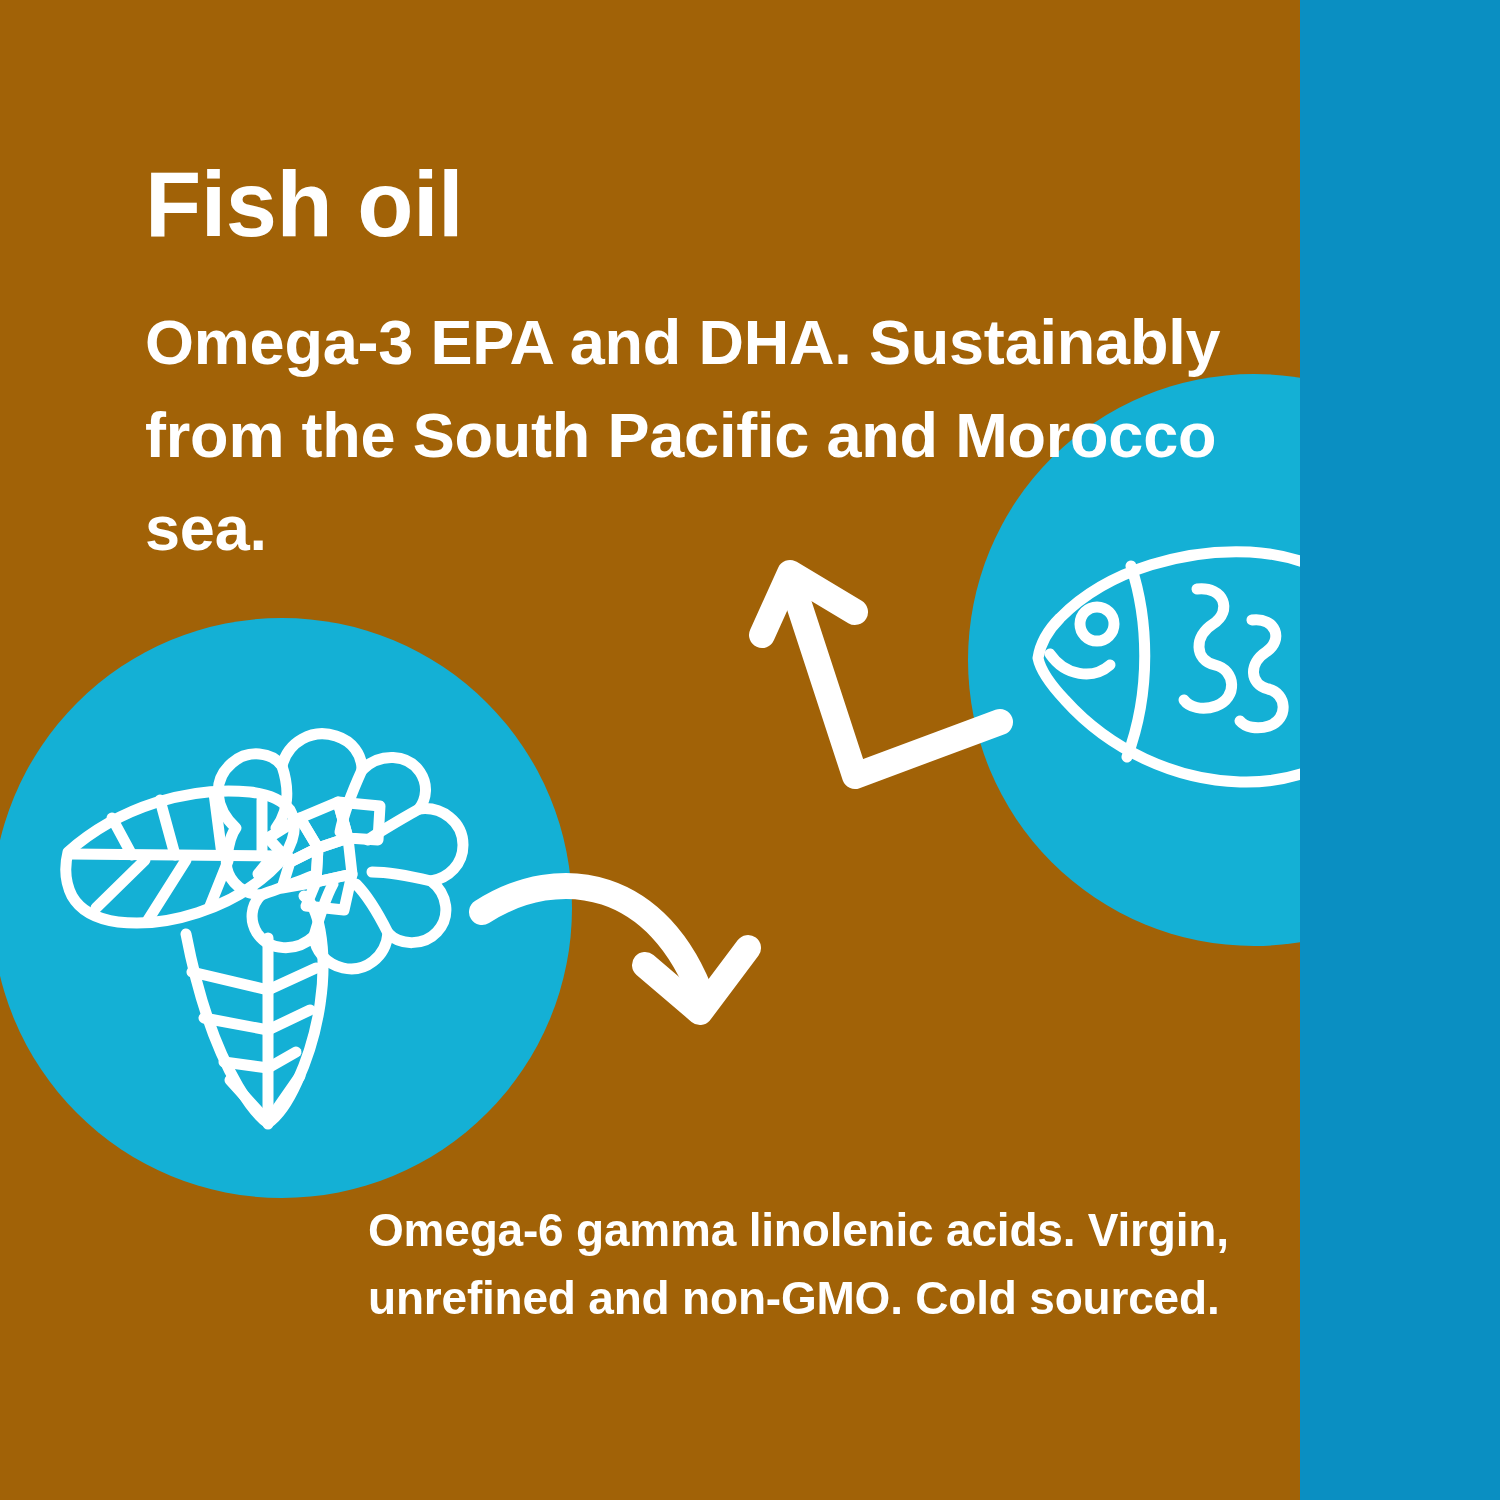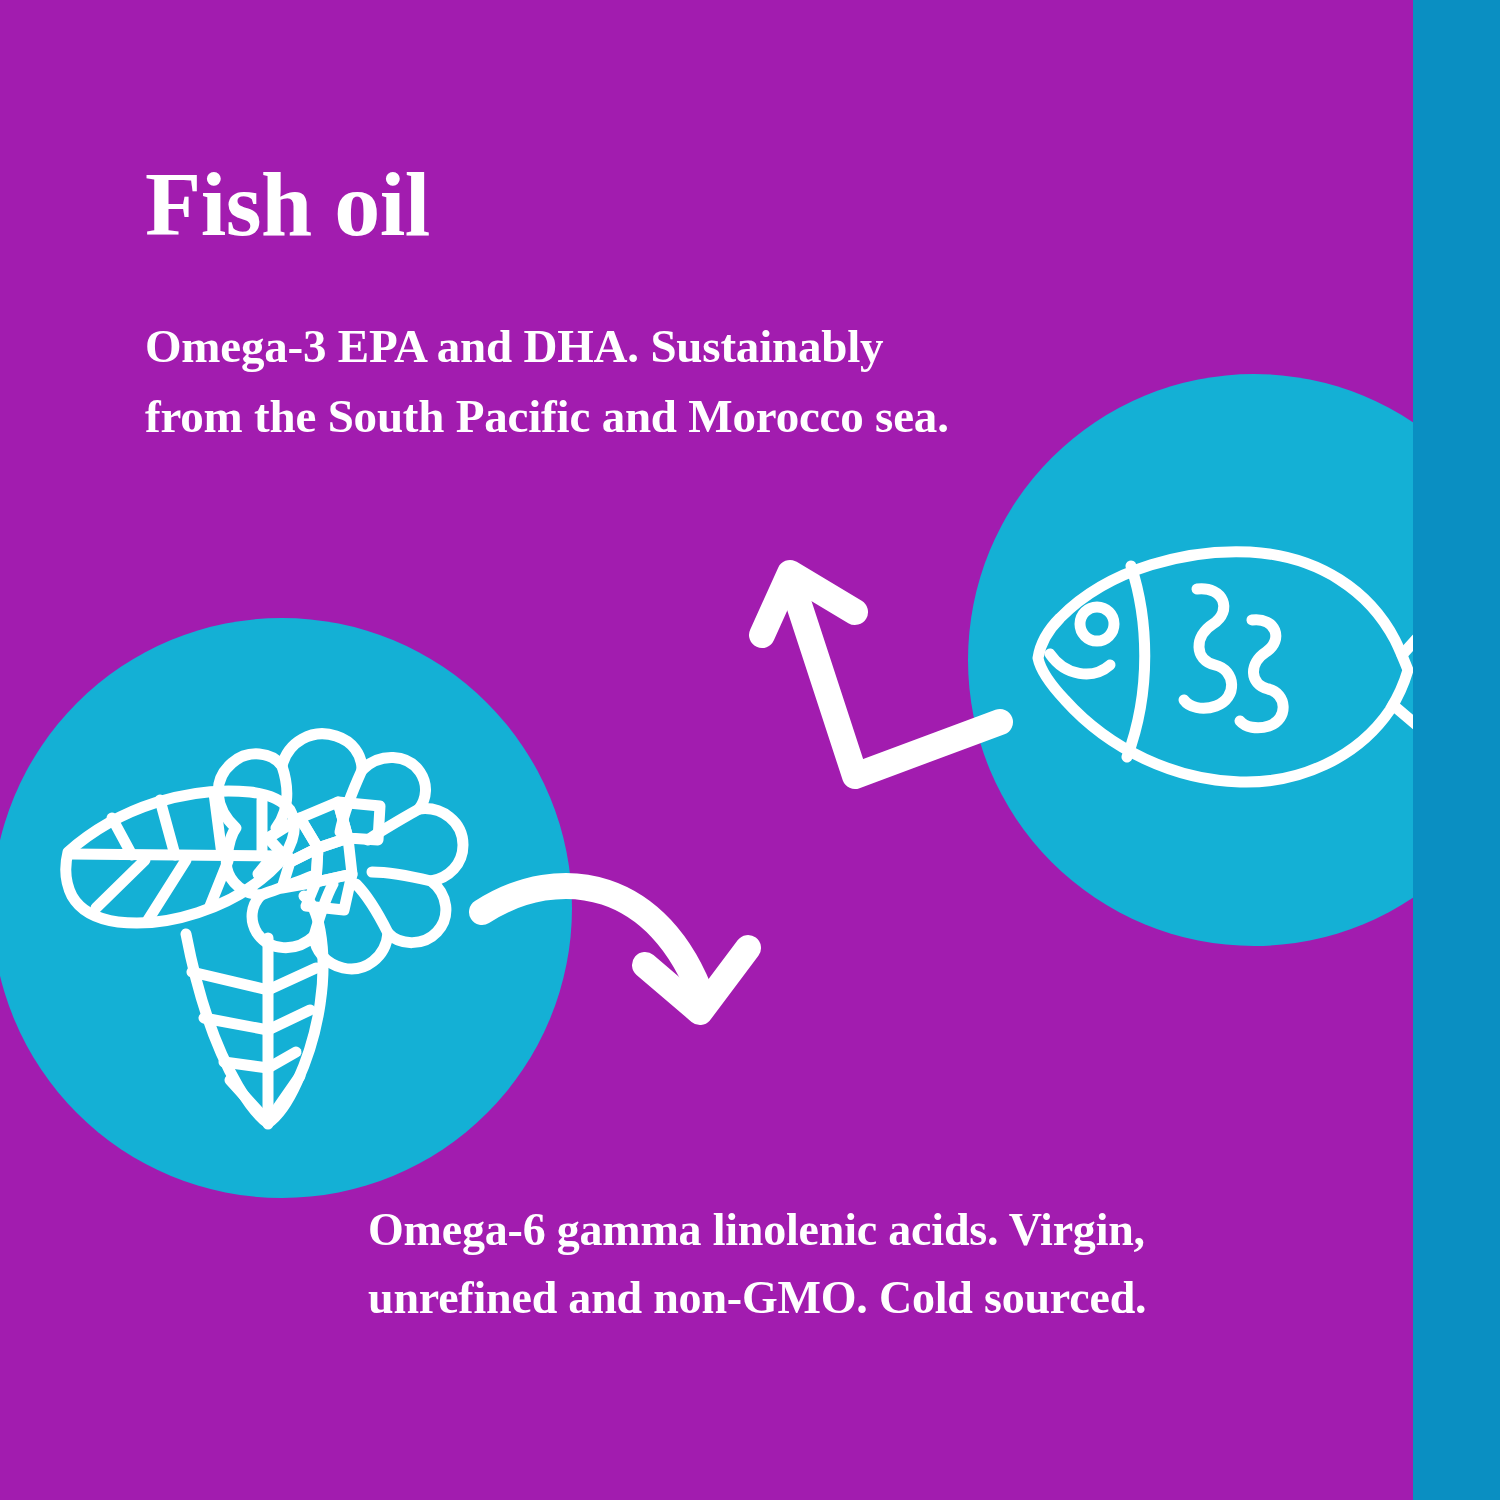--- a/index.html
+++ b/index.html
@@ -2,25 +2,25 @@
 <html><head>
 <meta charset="utf-8">
 <style>
   html, body {
     margin: 0;
     padding: 0;
     background: #0a8fc2;
   }
   #poster {
     position: relative;
-    width: 1413px;
+    width: 1300px;
     height: 1500px;
-    background: #a21caf;
+    background: #a16207;
     overflow: hidden;
-    font-family: Liberation Serif, serif;
+    font-family: Liberation Sans, sans-serif;
     color: #ffffff;
   }
 
   
   .blob {
     position: absolute;
     border-radius: 50%;
     background: #14b0d5;
   }
   .blob-fish {
@@ -44,23 +44,23 @@
     top: 158px;
     font-size: 92px;
     font-weight: 700;
     line-height: 1.0;
     letter-spacing: -0.5px;
     white-space: nowrap;
   }
 
   .para-top {
     left: 145px;
-    top: 312px;
+    top: 296px;
     width: 1130px;
-    font-size: 47px;
+    font-size: 63px;
     font-weight: 700;
     line-height: 1.48;
     letter-spacing: -0.2px;
   }
 
   .heading-bottom {
     left: 367px;
     top: 1048px;
     font-size: 88px;
     font-weight: 700;

